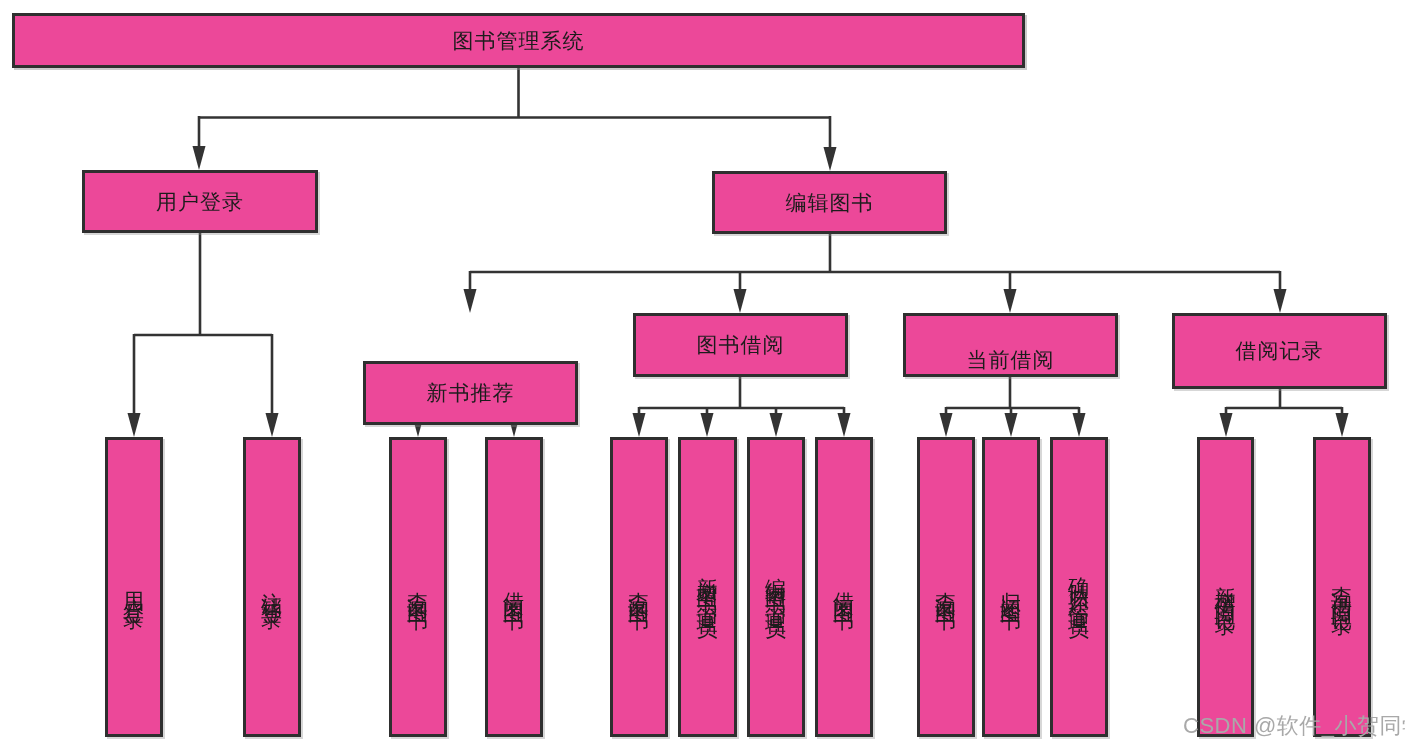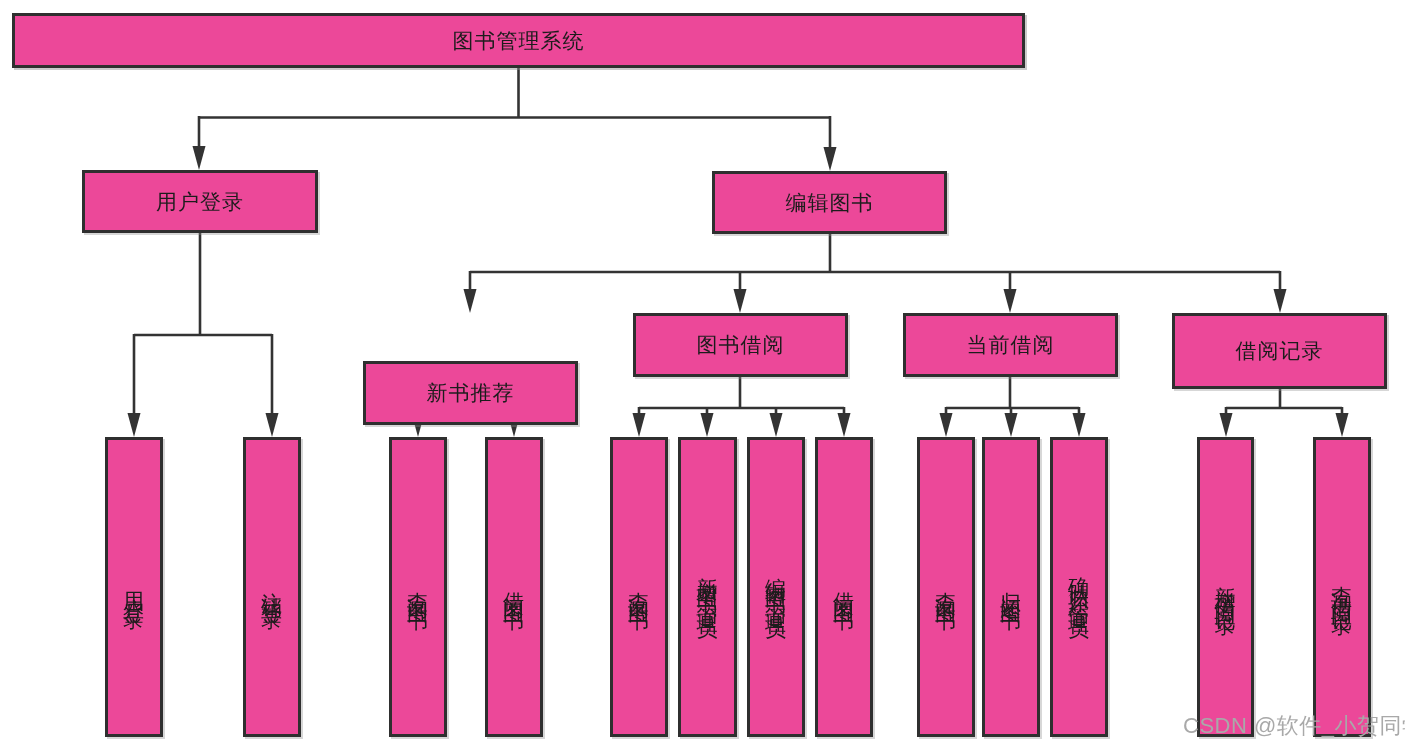--- a/index.html
+++ b/index.html
@@ -130,21 +130,21 @@
   <div class="node" style="left:712px;top:171px;width:235px;height:63px;">
     <span class="h-label">编辑图书</span>
   </div>
 
   <div class="node" style="left:363px;top:313px;width:215px;height:64px;margin-top:48px;">
     <span class="h-label">新书推荐</span>
   </div>
   <div class="node" style="left:633px;top:313px;width:215px;height:64px;">
     <span class="h-label">图书借阅</span>
   </div>
-  <div class="node" style="left:903px;top:313px;width:215px;height:64px;">
+  <div class="node" style="left:903px;top:313px;width:215px;height:64px;align-items:flex-end;">
     <span class="h-label">当前借阅</span>
   </div>
   <div class="node" style="left:1172px;top:313px;width:215px;height:76px;">
     <span class="h-label">借阅记录</span>
   </div>
 
   <div class="node lvl4" style="left:105px;top:437px;width:58px;height:300px;">用户登录</div>
   <div class="node lvl4" style="left:243px;top:437px;width:58px;height:300px;">注销登录</div>
 
   <div class="node lvl4" style="left:389px;top:437px;width:58px;height:300px;">查询图书</div>

